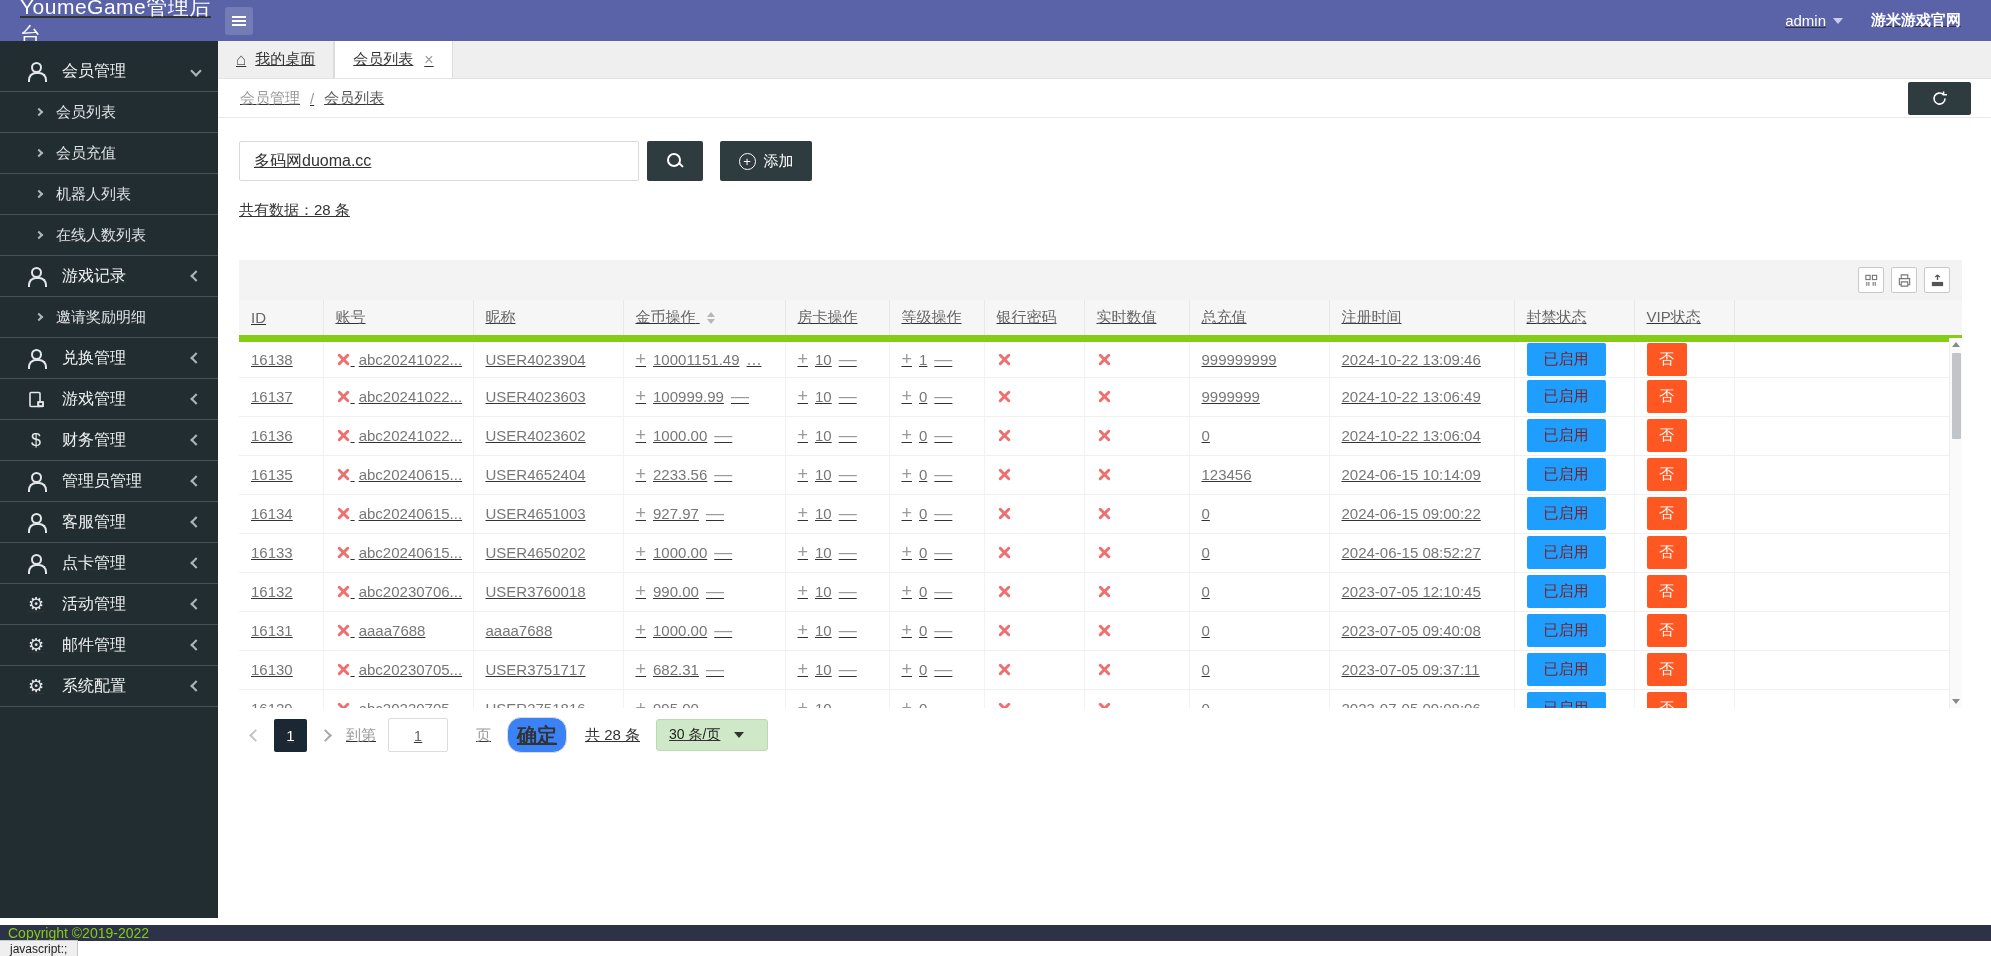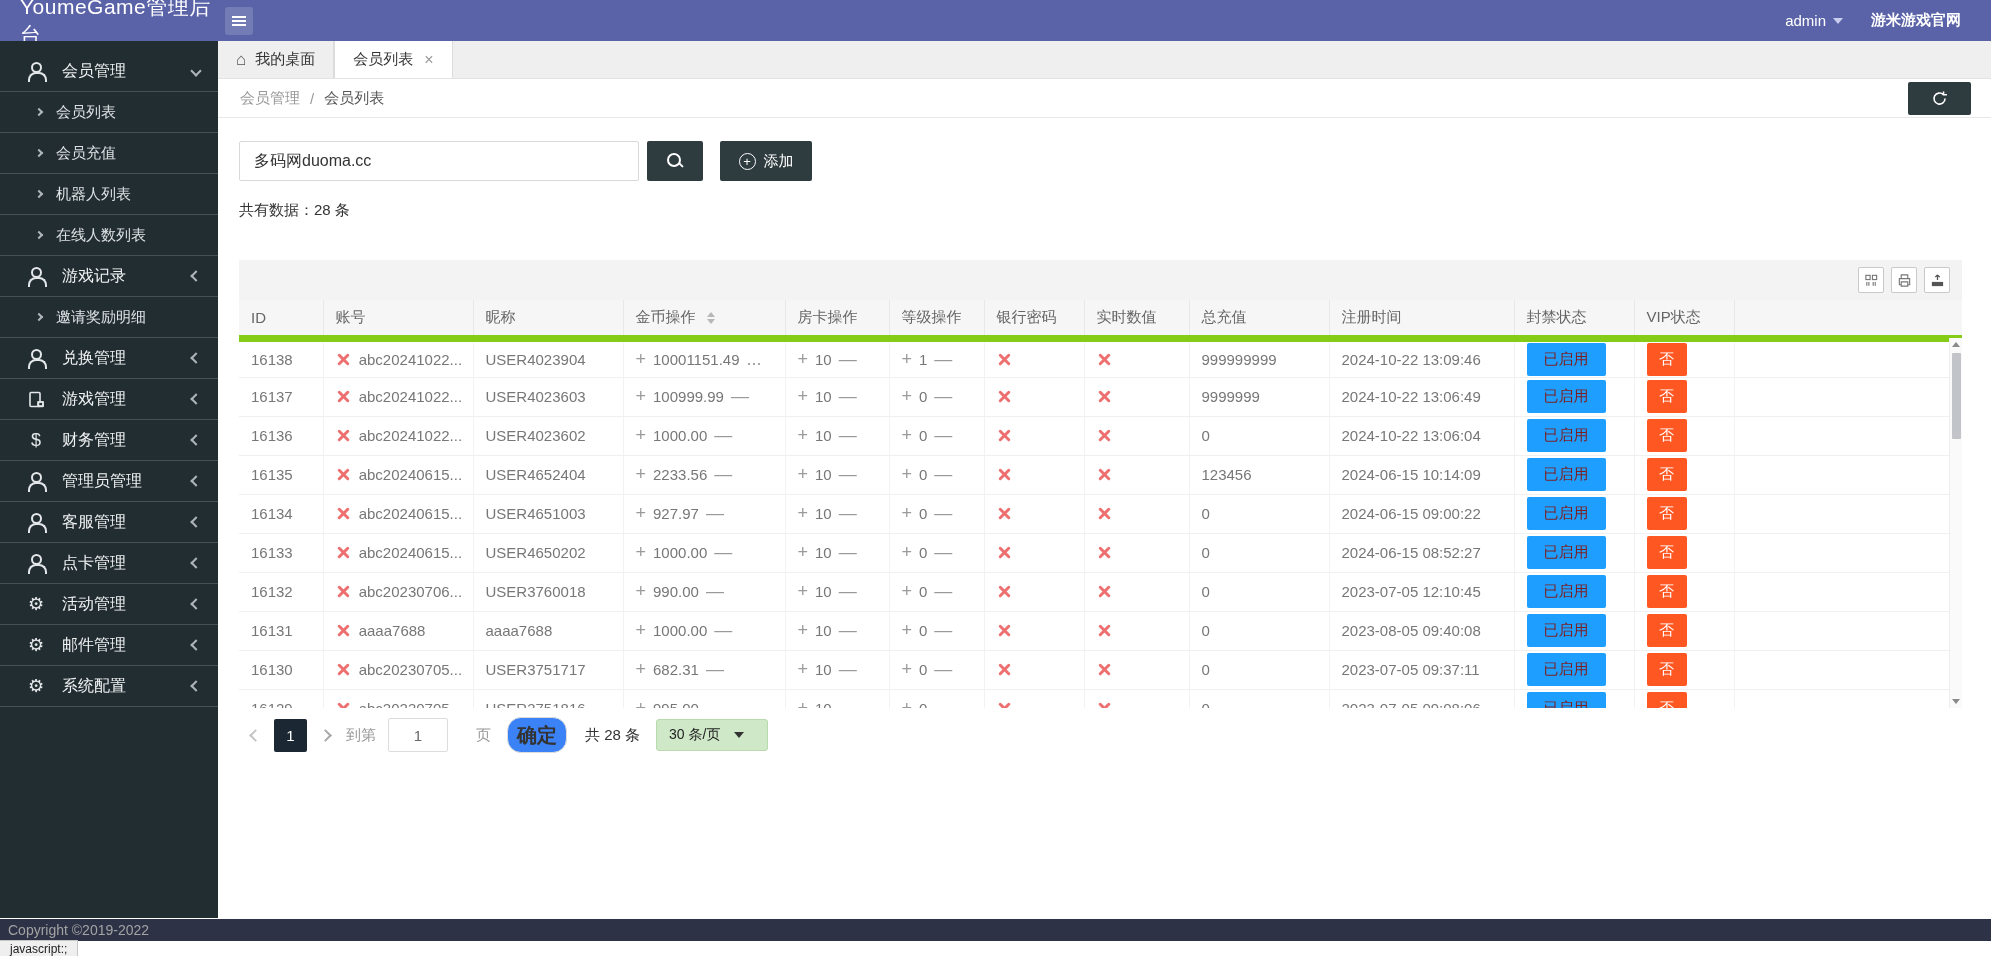--- a/index.html
+++ b/index.html
@@ -2,21 +2,21 @@
 <html style="--purple: #5a63a8; --sidebar: #222d32; --dark: #2e3b3f; --blue: #1e9fff; --orange: #ff5722; --red: #ee6f6f; --green: #cfe8c8; --footer: #2d3246;"><head>
 <meta charset="utf-8">
 <style>
   * { box-sizing: border-box; margin: 0; padding: 0; }
   html,body { width:1991px; height:956px; }
   body {
     font-family: "Liberation Sans","DejaVu Sans",sans-serif;
     background:#fff; overflow:hidden; position:relative;
     color:#333;
   }
-  .page { width:1991px; height:956px; position:relative; overflow:hidden; }
+  .page { width:1991px; height:956px; position:relative; overflow:hidden;text-decoration:underline; }
 
   
   .hdr { height:41px; background:var(--purple); display:flex; align-items:center; color:#fff; }
   .brand { width:218px; padding-left:20px; font-size:21px; letter-spacing:.5px; }
   .burger { margin-left:7px; width:28px; height:28px; border:none; border-radius:3px;
     background:rgba(255,255,255,.16); display:flex; align-items:center; justify-content:center; cursor:pointer; }
   .bars { width:14px; height:10px; display:block; position:relative; }
   .bars, .bars::before, .bars::after { border-top:2px solid #fff; }
   .bars::before { content:""; position:absolute; left:0; top:2px; width:14px; height:2px; border-top:2px solid #fff; }
   .bars::after  { content:""; position:absolute; left:0; top:6px; width:14px; height:2px; border-top:2px solid #fff; }
@@ -127,22 +127,22 @@
     font-size:15px; color:#666; margin:0 12px; outline:none; font-family:inherit; }
   .pg-confirm { width:60px; height:36px; background:#3b82f6; border:1px solid #dcdcdc; border-radius:14px;
     font-size:20px; font-weight:bold; color:#333; margin-left:16px; cursor:pointer; font-family:inherit; }
   .pg-total { color:#333; margin-left:18px; }
   .pg-size { margin-left:16px; height:32px; min-width:112px; background:var(--green); border:1px solid #b9d9ae;
     border-radius:3px; display:inline-flex; align-items:center; gap:14px; padding:0 10px 0 12px;
     font-size:14px; color:#222; cursor:pointer; }
   .tri-dark { width:0; height:0; border-left:5px solid transparent; border-right:5px solid transparent; border-top:6px solid #333; }
 
   
-  .footer { position:absolute; left:0; right:0; bottom:15px; height:22px; background:var(--footer);
-    display:flex; align-items:center; padding-left:8px; color:#a3a3a3; font-size:14px; }
+  .footer { position:absolute; left:0; right:0; bottom:15px; height:16px; background:var(--footer);
+    display:flex; align-items:center; padding-left:8px; color:#84cc16; font-size:14px; }
   .statusbar { position:absolute; left:0; bottom:0; height:16px; background:#efefef; border:1px solid #c6c6c6;
     border-left:none; border-bottom:none; font-size:12px; color:#222; padding:0 10px; display:flex; align-items:center;margin-top:12px; }
 </style>
 </head>
 <body>
 
 <div class="page">
 
   <header class="hdr">
     <div class="brand">YoumeGame管理后台</div>
@@ -615,21 +615,21 @@
                   <td>
                     <span class="op">+</span><span class="val">0</span><span class="op">—</span>
                   </td>
                   <td>
                     <span class="tool-icon"></span>
                   </td>
                   <td>
                     <span class="tool-icon"></span>
                   </td>
                   <td>0</td>
-                  <td>2023-08-05 09:40:08</td>
+                  <td>2023-07-05 09:40:08</td>
                   <td>
                     <button class="btn-blue">已启用</button>
                   </td>
                   <td>
                     <button class="btn-orange">否</button>
                   </td>
                   <td class="filler"></td>
                 </tr>
                   <tr>
                   <td>16130</td>

